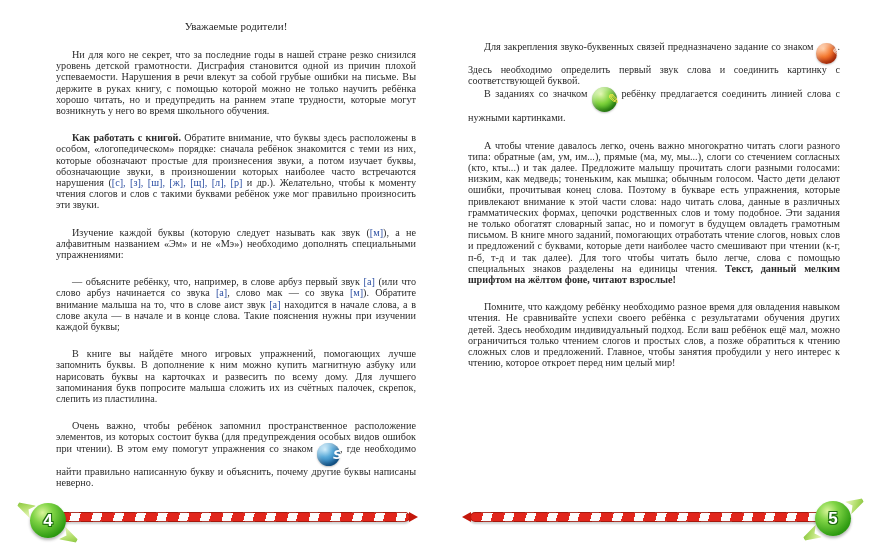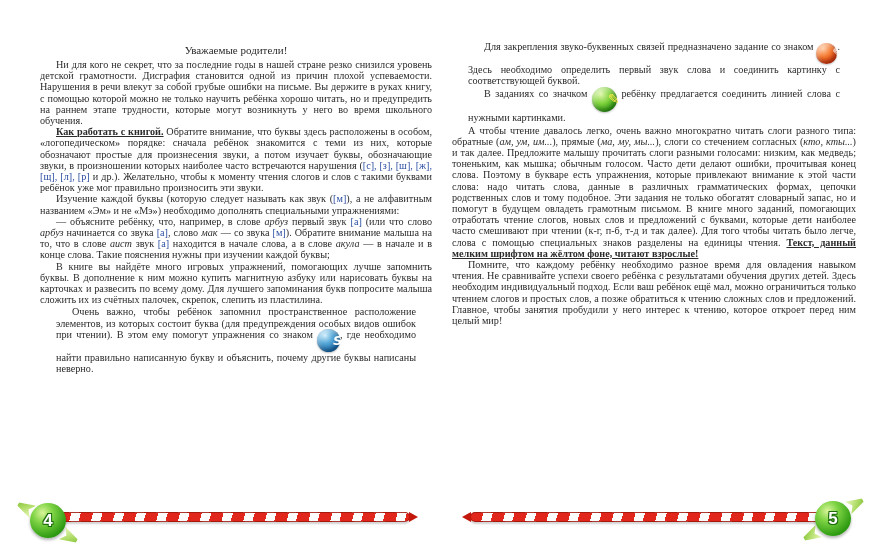--- a/index.html
+++ b/index.html
@@ -1,33 +1,33 @@
 <!DOCTYPE html>
 <html><head>
 <meta charset="utf-8">
 <style>
   html,body{margin:0;padding:0;}
   body{
     width:880px;height:560px;background:#ffffff;overflow:hidden;
     font-family:"Liberation Serif", serif;color:#2b2b2b;
   }
   .spread{position:relative;width:880px;height:560px;background:#fff;}
-  .col{position:absolute;top:44px;}
+  .col{position:absolute;top:20px;}
   .col-left{left:40px;width:392px;}
   .col-right{left:452px;top:40px;width:404px;}
   .title{
     margin:0 0 2px 0;text-align:center;font-size:11px;line-height:13px;
   }
   .para{
-    margin:0;text-align:justify;text-indent:16px;
+    margin:16px;text-align:justify;text-indent:16px;
     font-size:10.2px;line-height:11.2px;
   }
   .para.icon-line{margin:1px 16px;}
-  .seg-b{font-weight:bold;text-decoration:underline;}
-  .seg-i{font-style:italic;}
+  .seg-b{font-weight:bold;}
+  .seg-i{}
   .seg-blue{color:#2b4ea2;}
   .inline-icon{
     display:inline-block;border-radius:50%;text-align:center;
     vertical-align:-7px;font-family:"DejaVu Sans", sans-serif;
     box-shadow: inset -2px -3px 4px rgba(0,0,0,0.28),
                 inset 2px 3px 4px rgba(255,255,255,0.45),
                 0 1px 2px rgba(0,0,0,0.25);
   }
   .blue-letter{
     width:23px;height:23px;line-height:23px;

